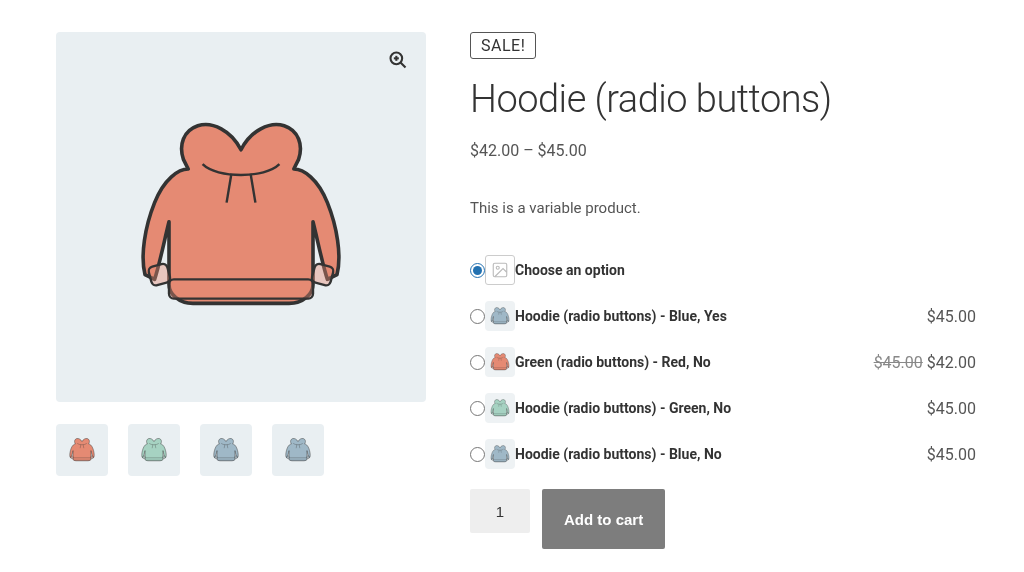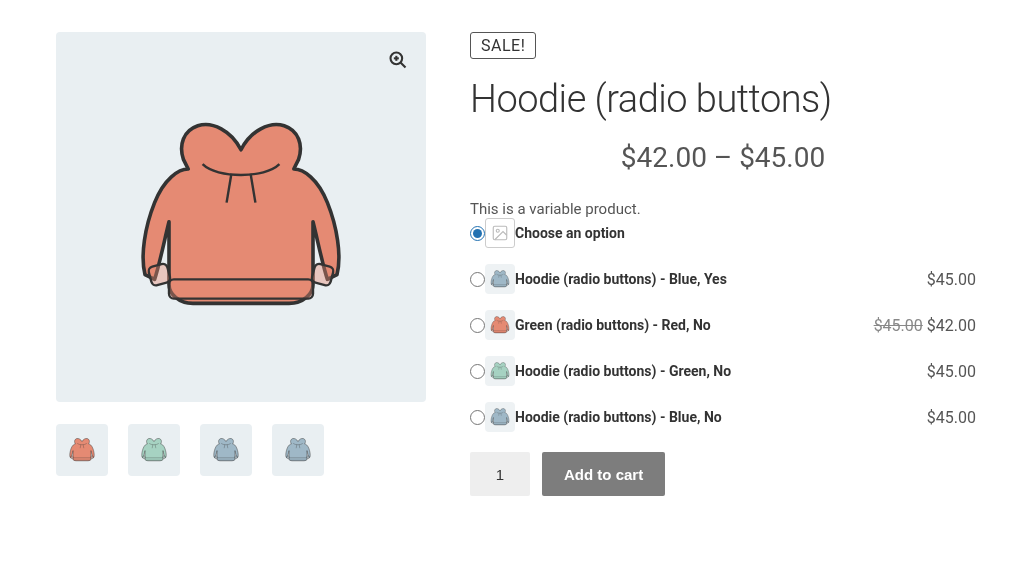--- a/index.html
+++ b/index.html
@@ -81,29 +81,29 @@
     margin-bottom: 18px;
   }
   .product-title {
     font-size: 38px;
     font-weight: 300;
     color: #333;
     margin-bottom: 20px;
     letter-spacing: -0.5px;
   }
   .price-range {
-    font-size: 28px;
+    font-size: 16px;
     color: #555;
     font-weight: 400;
-    margin-bottom: 26px;
-    text-align: center;
+    margin-bottom: 39px;
   }
   .short-desc {
     font-size: 15px;
     color: #555;
+    margin-bottom: 38px;
   }
 
   .variations {
     display: flex;
     flex-direction: column;
     gap: 16px;
     margin-bottom: 20px;
   }
   .variation-row {
     display: flex;
@@ -169,21 +169,21 @@
     width: 60px;
     height: 44px;
     border: none;
     background: #eeeeee;
     text-align: center;
     font-size: 15px;
     color: #333;
     border-radius: 2px;
   }
   .add-to-cart-btn {
-    height: 44px;
+    height: 60px;
     padding: 0 22px;
     background: #7d7d7d;
     color: #fff;
     border: none;
     font-size: 15px;
     font-weight: 600;
     border-radius: 2px;
     cursor: pointer;
   }
 </style>

